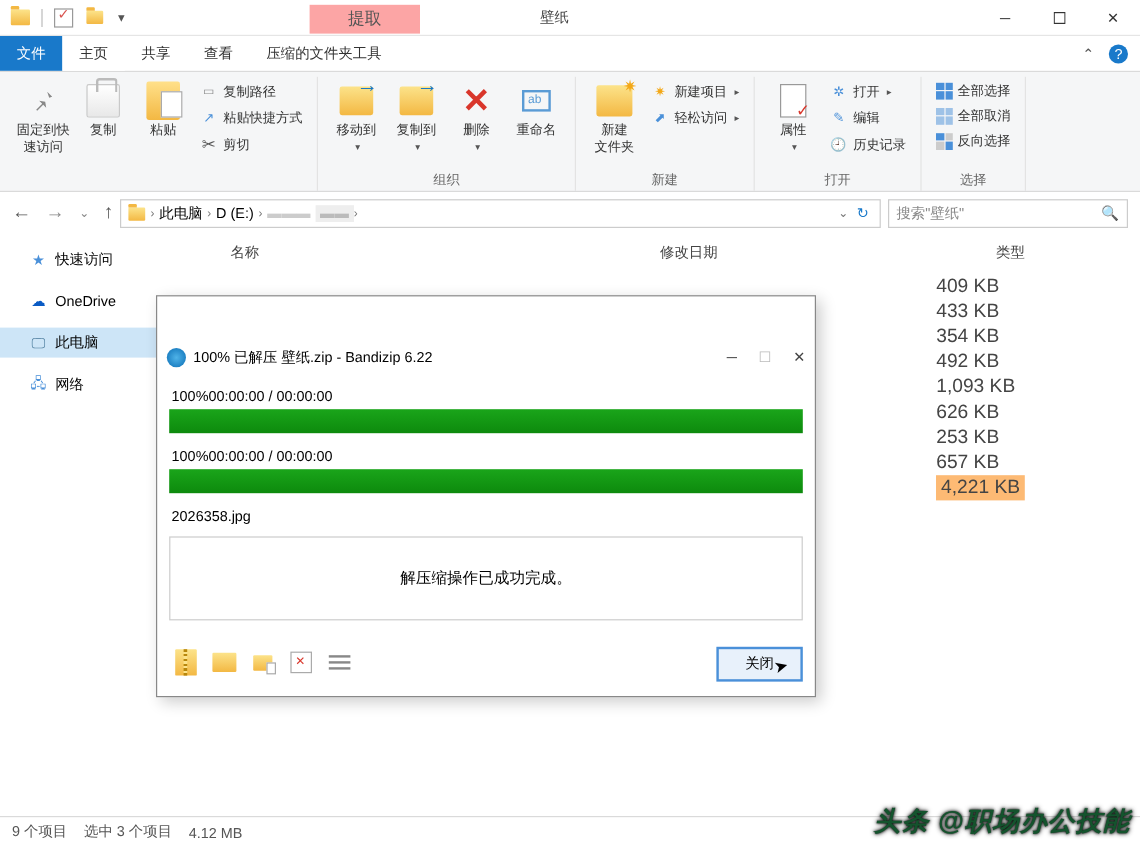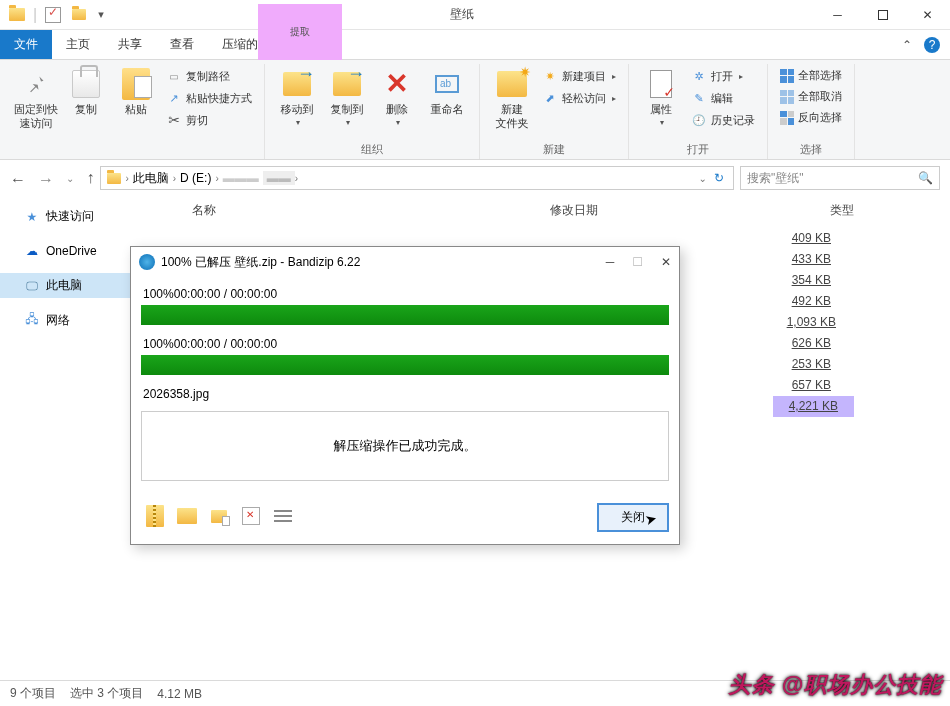--- a/index.html
+++ b/index.html
@@ -17,21 +17,21 @@
 .titlebar-text { flex:1; }
 .win-controls { display:flex; }
 .win-btn { width:45px; height:30px; display:flex; align-items:center; justify-content:center; font-size:12px; color:#333; }
 .win-btn svg { width:10px; height:10px; }
 
 
 .ribbon-tabs { height: 30px; display:flex; align-items:stretch; border-bottom:1px solid #dadada; }
 .tab { padding: 0 14px; display:flex; align-items:center; font-size:12px; color:#333; border-right:0; }
 .tab.file { background:#1979ca; color:#fff; }
 .tab.active { background:#fff; border-top:0; }
-.context-super { position:absolute; left:258px; top:4px; background:#f0abfc; font-size:10px; padding:21px 32px; color:#555; }
+.context-super { position:absolute; left:258px; top:4px; background:#fca5a5; font-size:14px; padding:3px 32px; color:#555; }
 .help-icon { margin-left:auto; margin-right:10px; display:flex; align-items:center; gap:12px; font-size:12px; color:#555; }
 .help-icon .q { width:16px; height:16px; border-radius:50%; background:#1979ca; color:#fff; display:flex; align-items:center; justify-content:center; }
 
 
 .ribbon { height: 100px; background:#f5f6f7; border-bottom:1px solid #dadada; display:flex; padding:4px 0 0 4px; }
 .rgroup { border-right:1px solid #e3e3e3; padding:0 8px; display:flex; flex-direction:column; }
 .rgroup-content { flex:1; display:flex; align-items:flex-start; gap:2px; }
 .rgroup-label { text-align:center; font-size:11px; color:#666; padding:2px 0; }
 .rbtn-big { display:flex; flex-direction:column; align-items:center; width:48px; padding-top:4px; font-size:11px; color:#333; line-height:14px; text-align:center; }
 .rbtn-big .ic { width:32px; height:32px; margin-bottom:2px; display:flex; align-items:center; justify-content:center; }
@@ -78,26 +78,26 @@
 .monitor-ico { color:#4a7a9b; }
 .net-ico { color:#4a90d9; }
 
 .filelist { flex:1; position:relative; }
 .colheaders { height:28px; border-bottom:0; display:flex; font-size:12px; color:#444; padding-top:6px;justify-content:space-between; }
 .col-name { width:260px; padding-left:22px; }
 .col-date { width:160px; }
 .col-type { width:120px; }
 .col-size { flex:1; text-align:right; padding-right:110px; }
 .filecontent { position:relative; }
-.size-list { position:absolute; right:100px; top:4px; text-align:center; font-size:12px; color:#444; line-height:21px;text-decoration:underline; }
-.size-list div:last-child { background:#c4b5fd; padding:0 16px; margin-right:-4px; }
+.size-list { position:absolute; right:100px; top:4px; text-align:left; font-size:16px; color:#444; line-height:21px; }
+.size-list div:last-child { background:#fdba74; padding:0 4px; margin-right:-4px; }
 
 
 .dialog { position:absolute; left:130px; top:246px; width:550px; background:#fff; border:1px solid #888; box-shadow: 4px 4px 12px rgba(0,0,0,0.2); }
-.dlg-title { height:30px; display:flex; align-items:center; padding:0 8px; font-size:12px; gap:6px; }
+.dlg-title { height:30px; display:flex; align-items:center; padding:0 8px; font-size:12px; gap:6px;margin-top:36px; }
 .dlg-title .app-ico { width:16px; height:16px; border-radius:50%; background:radial-gradient(#4fb3e8,#0a6db5); }
 .dlg-win { margin-left:auto; display:flex; gap:18px; font-size:12px; color:#444; }
 .dlg-body { padding: 4px 10px 12px; font-size:12px; }
 .prog-row { display:flex; justify-content:flex-start; margin:6px 2px 4px; }
 .progbar { height:20px; background:linear-gradient(#1aa51a,#0d8a0d); margin-bottom:12px; }
 .filename-row { margin:4px 2px 10px; }
 .msg-box { height:70px; border:1px solid #ccc; display:flex; align-items:center; justify-content:center; font-size:13px; }
 .dlg-footer { display:flex; align-items:flex-start; padding: 10px 10px 12px; gap:4px; }
 .foot-btn { width:28px; height:26px; display:flex; align-items:center; justify-content:center; }
 .zip-ico { width:18px; height:22px; background:linear-gradient(#fce38a,#f3b843); border-radius:1px; position:relative; }
@@ -107,21 +107,21 @@
 .cal-x:after { content:'✕'; color:#d9362b; font-size:10px; position:absolute; top:1px; left:3px; }
 .lines-ico { width:18px; display:flex; flex-direction:column; gap:3px; }
 .lines-ico span { height:2px; background:#888; }
 .close-btn { margin-left:auto; padding:4px 22px; border:2px solid #4a90d9; background:#e8f1fb; font-size:12px; position:relative; }
 .cursor { position:absolute; right:10px; top:6px; font-size:14px; transform:rotate(-15deg); }
 
 
 .statusbar { height:26px; border-top:1px solid #dadada; display:flex; align-items:center; font-size:12px; color:#555; padding:0 10px; gap:14px; }
 
 
-.watermark { position:absolute; right:8px; bottom:6px; font-size:22px; color:#be185d; font-weight:bold; text-shadow:0 0 4px rgba(0,0,0,0.9),0 0 2px #000; font-style:italic; letter-spacing:1px; }
+.watermark { position:absolute; right:8px; bottom:6px; font-size:22px; color:#14532d; font-weight:bold; text-shadow:0 0 4px rgba(0,0,0,0.9),0 0 2px #000; font-style:italic; letter-spacing:1px; }
 </style>
 </head>
 <body>
 
 <div class="titlebar">
   <div class="qat">
     <div class="qat-btn">
         <div class="folder-ico"></div>
       </div>
     <div class="qat-btn" style="width:8px;color:#ccc">|</div>

